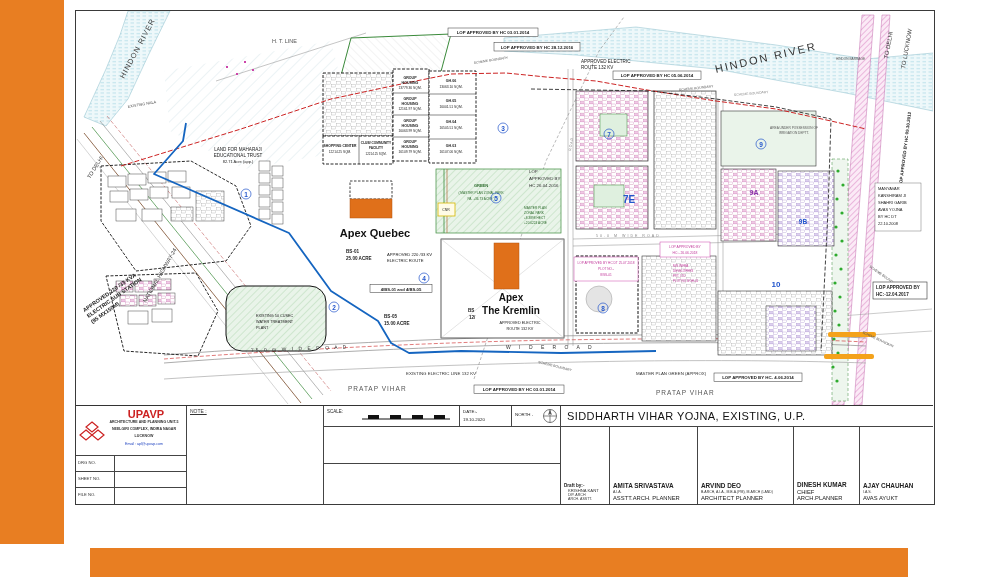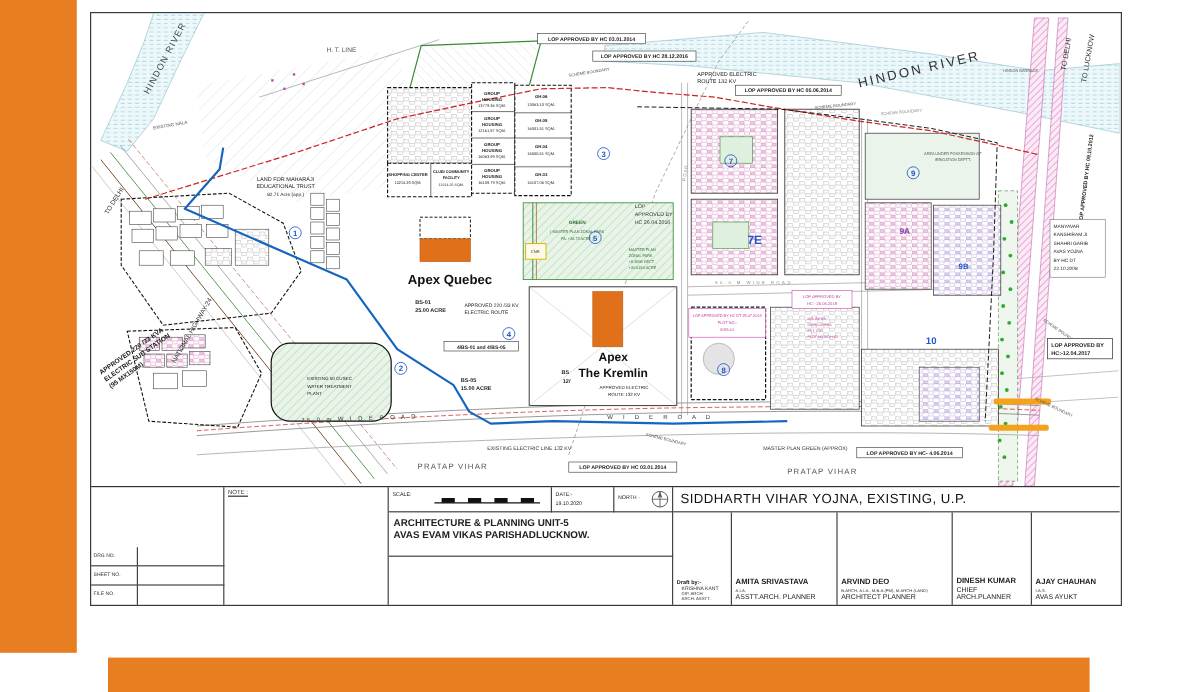--- a/index.html
+++ b/index.html
@@ -492,20 +492,32 @@
         <text x="727" y="213" font-size="6.5">9B</text>
         <text x="700" y="276" font-size="8">10</text>
       </g>
     </g>
   </svg>
   </div>
 
   <div class="tblock">
 
     <div class="tb-cell c1">
+      <div class="c1-top">
+        <svg class="logo" width="26" height="26" viewBox="0 0 26 26">
+          <polygon points="13,3 19,8 13,13 7,8" fill="#fff" stroke="#cc2222" stroke-width="1.2"></polygon>
+          <polygon points="7,11 13,16 7,21 1,16" fill="#fff" stroke="#cc2222" stroke-width="1.2"></polygon>
+          <polygon points="19,11 25,16 19,21 13,16" fill="#fff" stroke="#cc2222" stroke-width="1.2"></polygon>
+        </svg>
+        <div class="org-name">UPAVP</div>
+        <div class="org-l" style="top:15px;">ARCHITECTURE AND PLANNING UNIT-5</div>
+        <div class="org-l" style="top:22px;">NEELGIRI COMPLEX, INDIRA NAGAR</div>
+        <div class="org-l" style="top:29px;">LUCKNOW</div>
+        <div class="org-l org-email" style="top:37px;">Email : apl@upavp.com</div>
+      </div>
       <div class="fr" style="top:50px;">
         <span>DRG NO.</span>
           <i></i>
       </div>
       <div class="fr" style="top:66px;">
         <span>SHEET NO.</span>
           <i></i>
       </div>
       <div class="fr" style="top:82px;border-bottom:none;">
         <span>FILE NO.</span>
@@ -534,24 +546,20 @@
         <div class="north-cell">
           <div style="position:absolute;left:3px;top:6px;">NORTH -</div>
           <svg width="16" height="16" viewBox="0 0 16 16" style="position:absolute;right:3px;top:2px;">
             <circle cx="8" cy="8" r="6.5" fill="none" stroke="#555" stroke-width="0.8"></circle>
             <line x1="8" y1="1.5" x2="8" y2="14.5" stroke="#555" stroke-width="0.7"></line>
             <line x1="1.5" y1="8" x2="14.5" y2="8" stroke="#555" stroke-width="0.7"></line>
             <polygon points="8,1.5 10,7 8,5.8 6,7" fill="#555"></polygon>
           </svg>
         </div>
       </div>
-      <div class="unit-lines">
-        <div>ARCHITECTURE &amp; PLANNING UNIT-5</div>
-        <div>AVAS EVAM VIKAS PARISHADLUCKNOW.</div>
-      </div>
       <div class="c3-div"></div>
     </div>
 
     <div class="tb-cell c4">
       <div class="c4-title">SIDDHARTH VIHAR YOJNA, EXISTING, U.P.</div>
 
       <div class="staff-cell" style="left:0;width:48px;border-left:none;">
         <div class="staff-in">
           <div class="draft-lab">Draft by:-</div>
           <div class="draft-sub" style="font-size:4.2px;padding-left:4px;">KRISHNA KANT</div>

